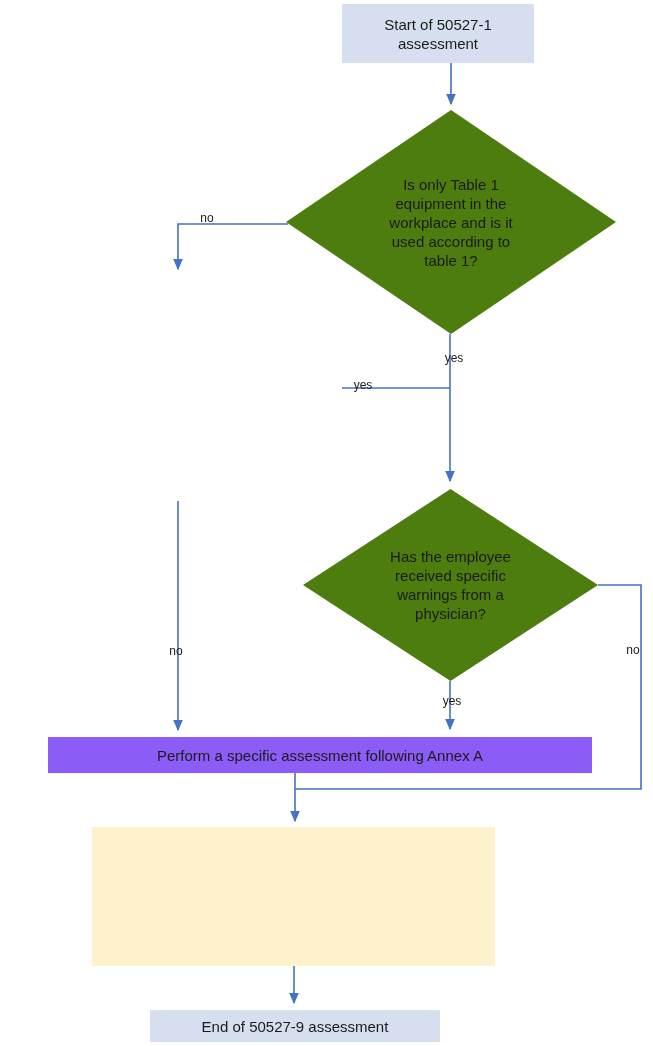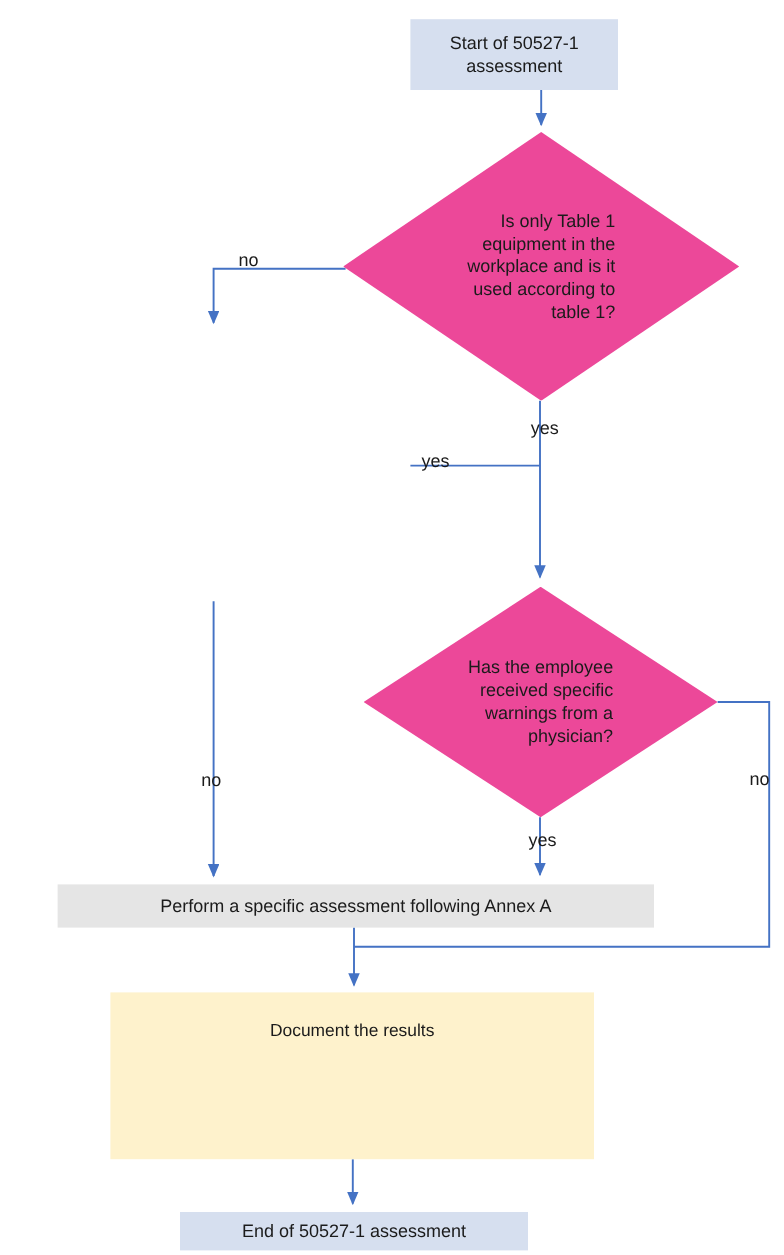--- a/index.html
+++ b/index.html
@@ -13,37 +13,37 @@
   }
   .connectors{position:absolute;left:0;top:0;width:653px;height:1046px;}
   .node{
     position:absolute;
     display:flex;align-items:center;justify-content:center;
     text-align:center;
     font-size:15px;line-height:19px;
     white-space:pre-line;
   }
   .rect-blue{background:#d6dfef;}
-  .diamond{background:#ec4899;clip-path:polygon(50% 0,100% 50%,50% 100%,0 50%);text-align:right;}
-  .n-start{left:342px;top:16px;width:173px;height:59px;}
+  .diamond{background:#4d7c0f;clip-path:polygon(50% 0,100% 50%,50% 100%,0 50%);}
+  .n-start{left:342px;top:4px;width:192px;height:59px;}
   .n-table1{left:286px;top:110px;width:330px;height:224px;}
   .n-behaviour{left:12px;top:277px;width:330px;height:222px;}
   .n-physician{left:303px;top:489px;width:295px;height:192px;}
-  .n-perform{left:48px;top:737px;width:497px;height:36px;background:#e5e5e5;}
+  .n-perform{left:48px;top:737px;width:544px;height:36px;background:#8b5cf6;}
   .n-document{
     left:92px;top:827px;width:403px;height:139px;background:#fef2cc;
     display:block;text-align:left;box-sizing:border-box;
     padding:3px 8px 0 8px;font-size:14.5px;line-height:19.5px;
   }
   .doc-title{display:block;text-align:center;}
   .doc-body{display:block;white-space:pre-line;}
   .n-end{left:150px;top:1010px;width:290px;height:32px;}
   .edge-label{
     position:absolute;transform:translate(-50%,-50%);
-    font-size:15px;line-height:16px;white-space:nowrap;
+    font-size:12px;line-height:16px;white-space:nowrap;
   }
   .l-table1-no{left:207px;top:218px;}
   .l-table1-yes{left:454px;top:358px;}
   .l-behaviour-yes{left:363px;top:385px;}
   .l-behaviour-no{left:176px;top:651px;}
   .l-physician-yes{left:452px;top:701px;}
   .l-physician-no{left:633px;top:650px;}
 </style>
 </head>
 <body>
@@ -88,25 +88,24 @@
 received specific
 warnings from a
 physician?</span>
   </div>
 
   <div class="node n-perform">
     <span>Perform a specific assessment following Annex A</span>
   </div>
 
   <div class="node n-document">
-    <span class="doc-title">Document the results</span>
   </div>
 
   <div class="node rect-blue n-end">
-    <span>End of 50527-1 assessment</span>
+    <span>End of 50527-9 assessment</span>
   </div>
 
   <span class="edge-label l-table1-no">no</span>
   <span class="edge-label l-table1-yes">yes</span>
   <span class="edge-label l-behaviour-yes">yes</span>
   <span class="edge-label l-behaviour-no">no</span>
   <span class="edge-label l-physician-yes">yes</span>
   <span class="edge-label l-physician-no">no</span>
 
 </div>

